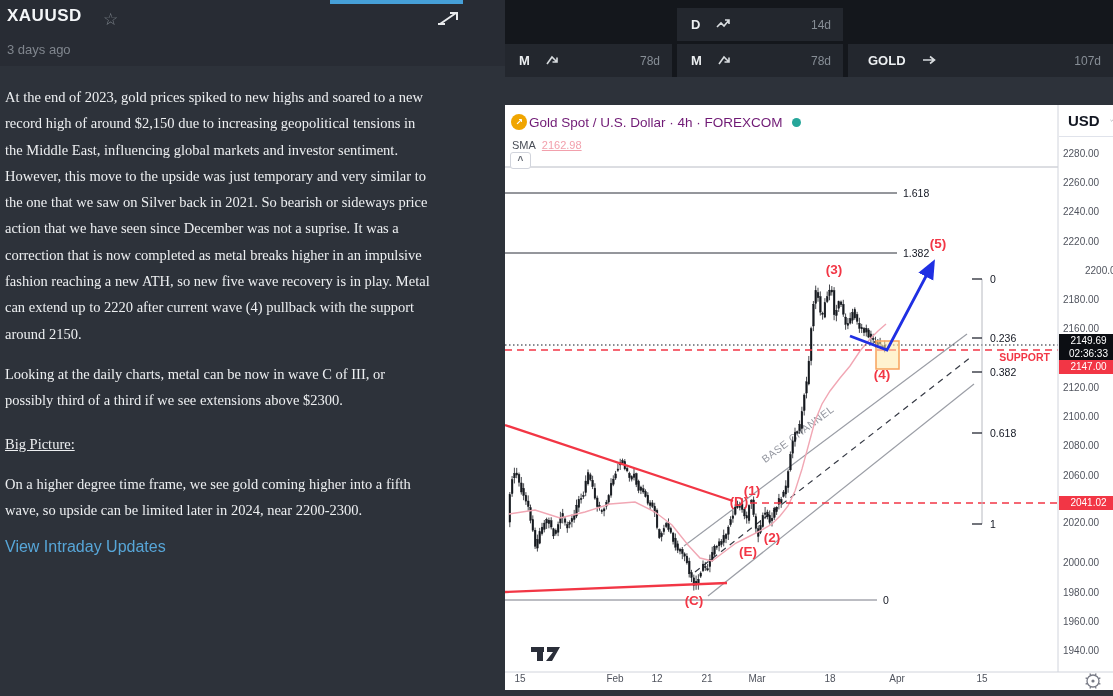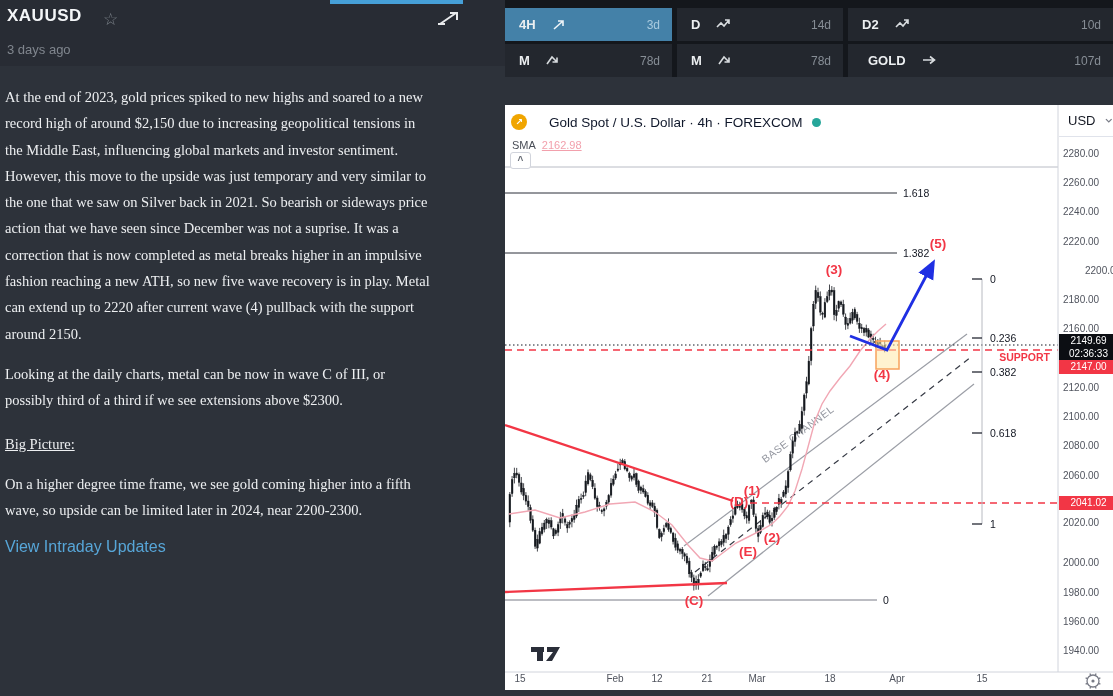--- a/index.html
+++ b/index.html
@@ -27,30 +27,30 @@
   .tab .lbl{color:#eceff1;font-size:13px;font-weight:bold;}
   .tab .ticon{margin-left:16px;display:flex;}
   .tab .cnt{margin-left:auto;color:#878e96;font-size:12px;}
   .tab.active .cnt{color:#a9cbdf;}
   
   .chart-panel{position:absolute;left:505px;top:105px;width:608px;height:585px;background:#ffffff;}
   .chart-panel svg.main{position:absolute;left:0;top:0;}
   .legend-row{position:absolute;left:6px;top:9px;display:flex;align-items:center;}
   .coin{width:16px;height:16px;border-radius:50%;background:#f0a500;color:#fff;font-size:9px;font-weight:bold;
         display:flex;align-items:center;justify-content:center;font-family:"DejaVu Sans",sans-serif;}
-  .ctitle{margin-left:22px;color:#0f172a;font-size:13.5px;}
+  .ctitle{margin-left:2px;color:#701a75;font-size:13.5px;}
   .mstatus{margin-left:9px;width:9px;height:9px;border-radius:50%;background:#26a69a;}
   .sma-row{position:absolute;left:7px;top:34px;font-size:11px;}
   .sma-name{color:#4a4e57;}
   .sma-val{color:#f2a0ac;margin-left:6px;text-decoration:underline;}
   .collapse-btn{position:absolute;left:5px;top:47px;width:21px;height:17px;background:#fff;border:1px solid #d1d4dc;
       border-radius:3px;color:#666b74;font-size:10px;font-weight:bold;text-align:center;line-height:15px;cursor:pointer;}
   .usd-cell{position:absolute;left:554px;top:0;width:54px;height:32px;border-bottom:1px solid #e0e3eb;
       display:flex;align-items:center;padding-left:9px;cursor:pointer;}
-  .usd-cell .u{color:#131722;font-size:13px;}
+  .usd-cell .u{color:#131722;font-size:15px;font-weight:bold;}
   .usd-cell svg{margin-left:10px;}
   .axis-label{position:absolute;color:#50545e;font-size:10px;}
   .badge{position:absolute;left:554px;width:59px;color:#fff;font-size:10px;text-align:center;}
   .badge.black{background:#0c0e13;line-height:12.5px;padding-top:1px;height:26px;}
   .badge.red{background:#f23645;line-height:14px;height:14px;}
 </style>
 </head>
 <body>
 
 <div class="stage">
@@ -83,46 +83,28 @@
       <p class="p2">Looking at the daily charts, metal can be now in wave C of III, or
 possibly third of a third if we see extensions above $2300.</p>
       <p class="bp">Big Picture:</p>
       <p>On a higher degree time frame, we see gold coming higher into a fifth
 wave, so upside can be limited later in 2024, near 2200-2300.</p>
     </div>
     <div class="intraday-link">View Intraday Updates</div>
   </div>
 
   <div class="tabs" id="tabs">
-      <div class="tab active" style="left: 0px; top: 8px; width: 167px;">
-        <span class="lbl">4H</span>
-        <span class="ticon">
-          <svg width="15" height="13" viewBox="0 0 15 13">
-            <path d="M2 11 L11 3 M6 3 h5 v5" stroke="#eef4f8" stroke-width="1.6" fill="none"></path>
-          </svg>
-        </span>
-        <span class="cnt">3d</span>
-      </div>
       <div class="tab" style="left: 172px; top: 8px; width: 166px;">
         <span class="lbl">D</span>
         <span class="ticon">
           <svg width="15" height="13" viewBox="0 0 15 13">
             <path d="M1 9 L5 5 L8 8 L13 2 M9 2 h4 v4" stroke="#d8dcdf" stroke-width="1.6" fill="none"></path>
           </svg>
         </span>
         <span class="cnt">14d</span>
-      </div>
-      <div class="tab" style="left: 343px; top: 8px; width: 265px;">
-        <span class="lbl">D2</span>
-        <span class="ticon">
-          <svg width="15" height="13" viewBox="0 0 15 13">
-            <path d="M1 9 L5 5 L8 8 L13 2 M9 2 h4 v4" stroke="#d8dcdf" stroke-width="1.6" fill="none"></path>
-          </svg>
-        </span>
-        <span class="cnt">10d</span>
       </div>
       <div class="tab" style="left: 0px; top: 44px; width: 167px;">
         <span class="lbl">M</span>
         <span class="ticon">
           <svg width="15" height="13" viewBox="0 0 15 13">
             <path d="M1 10 L6 3 L11 8 M11 3.5 v4.5 h-4.5" stroke="#d8dcdf" stroke-width="1.6" fill="none"></path>
           </svg>
         </span>
         <span class="cnt">78d</span>
       </div>

